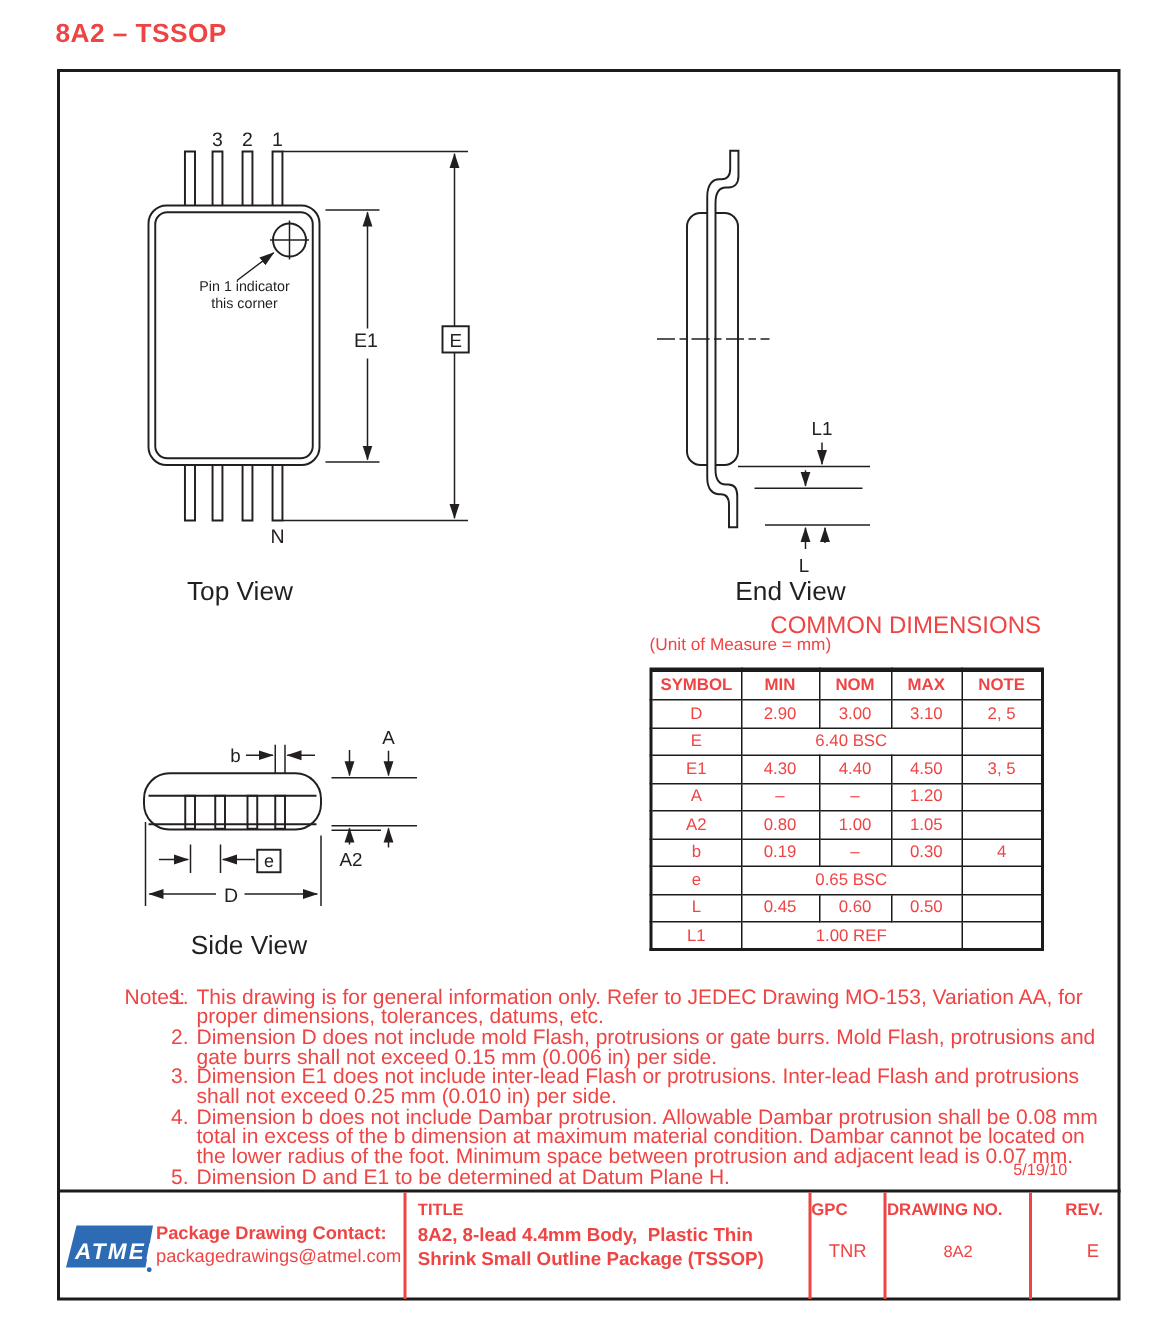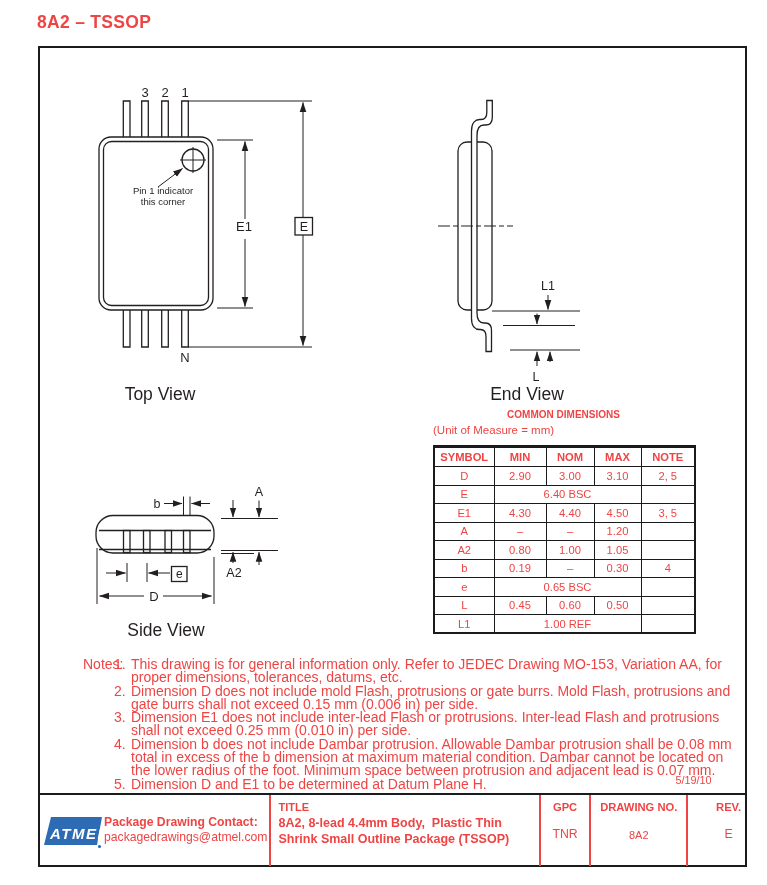--- a/index.html
+++ b/index.html
@@ -14,21 +14,21 @@
   .ln line, .ln path, .ln rect, .ln circle { stroke:#231f20; fill:none; stroke-width:1.3px; }
   .ln .thin { stroke-width:1px; }
   .ln .wfill { fill:#fff; }
   .txt text { fill:#231f20; stroke:none; font-family:"Liberation Sans", sans-serif; }
   .t9  { font-size:9.5px; }
   .t12 { font-size:12px; }
   .t125{ font-size:12.5px; }
   .t13 { font-size:13px; }
   .t17 { font-size:17.5px; }
 
-  .tbl-title   { position:absolute; left:433px; top:409px; width:261px; text-align:center; font-size:10px; font-weight:bold; }
+  .tbl-title   { position:absolute; left:433px; top:409px; width:261px; text-align:right; font-size:16px; font-weight:normal; }
   .tbl-subtitle{ position:absolute; left:433px; top:424px; width:261px; text-align:left; font-size:11.5px; }
   table.dim-table { position:absolute; left:433px; top:445px; border-collapse:collapse; table-layout:fixed;
     border:2px solid #1b1b1b; border-top-width:3px; }
   .dim-table th, .dim-table td { border:1.5px solid #1b1b1b; text-align:center; vertical-align:middle;
     font-size:11.2px; padding:0; height:18.5px; }
   .dim-table th { font-weight:bold; height:20px; }
 
   .notes { position:absolute; left:83px; top:658px; width:657px; font-size:14px; line-height:13.3px; display:flex; }
   .notes-label { width:31px; flex:none; }
   .notes-list { flex:1; }
@@ -40,21 +40,21 @@
   .tblock { position:absolute; left:38px; top:793px; width:709px; height:73px; border-top:2px solid #1b1b1b; display:flex; }
   .tb-cell { position:relative; border-right:2px solid #ef4444; height:100%; }
   .tb-cell:last-child { border-right:none; }
   .c-contact { width:240px; } .c-title { width:279px; } .c-gpc { width:52px; } .c-dno { width:100px; } .c-rev { width:38px;margin-left:22px; }
   .logo-wrap { position:absolute; left:5px; top:21px; width:60px; height:33px; }
   .contact-label { position:absolute; left:66px; top:20px; font-size:12.2px; font-weight:bold; }
   .contact-email { position:absolute; left:66px; top:35px; font-size:12.2px; }
   .title-label { position:absolute; left:8px; top:6px; font-size:11px; font-weight:bold; }
   .title-line1 { position:absolute; left:8px; top:21px; font-size:12.5px; font-weight:bold; white-space:pre; }
   .title-line2 { position:absolute; left:8px; top:37px; font-size:12.5px; font-weight:bold; white-space:pre; }
-  .cell-label { position:absolute; left:0; top:6px; width:100%; text-align:center; font-size:11.2px; font-weight:bold; }
+  .cell-label { position:absolute; left:0; top:6px; width:100%; text-align:left; font-size:11.2px; font-weight:bold; }
   .cell-value { position:absolute; left:0; top:32px; width:100%; text-align:center; font-size:12.3px; }
   .cell-value.small { font-size:11px; top:34px; }
 </style>
 </head>
 <body>
 
 <div class="page">
 
   <div class="heading">8A2 – TSSOP</div>
   <div class="sheet-border"></div>

